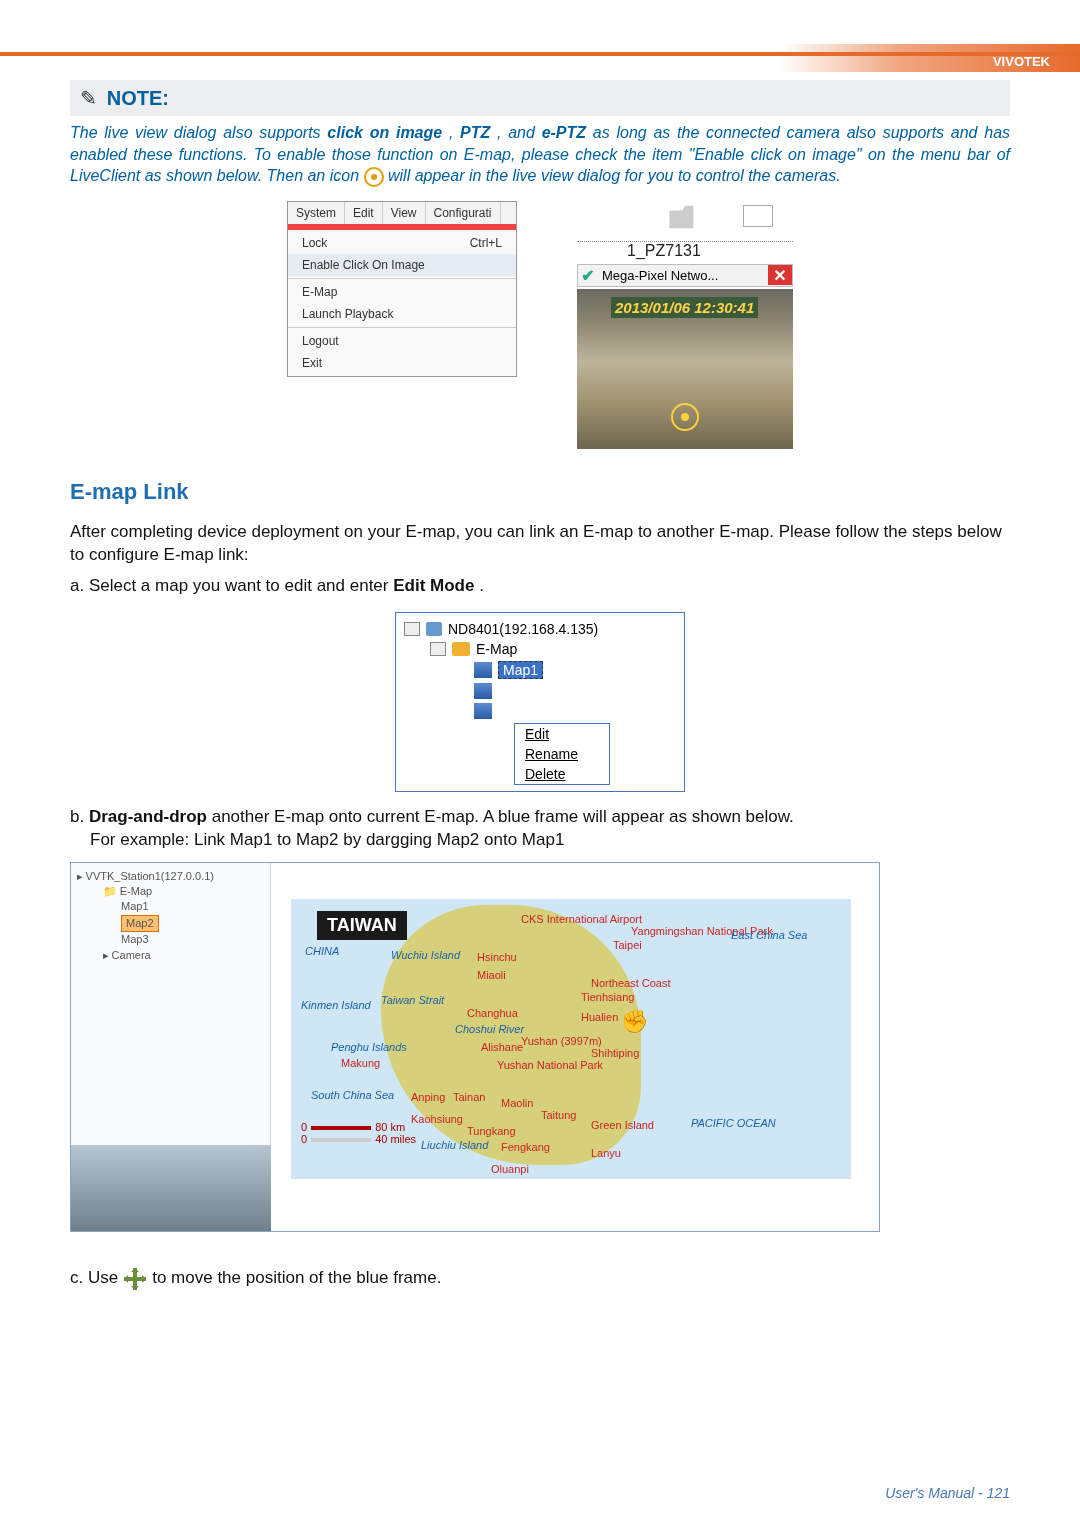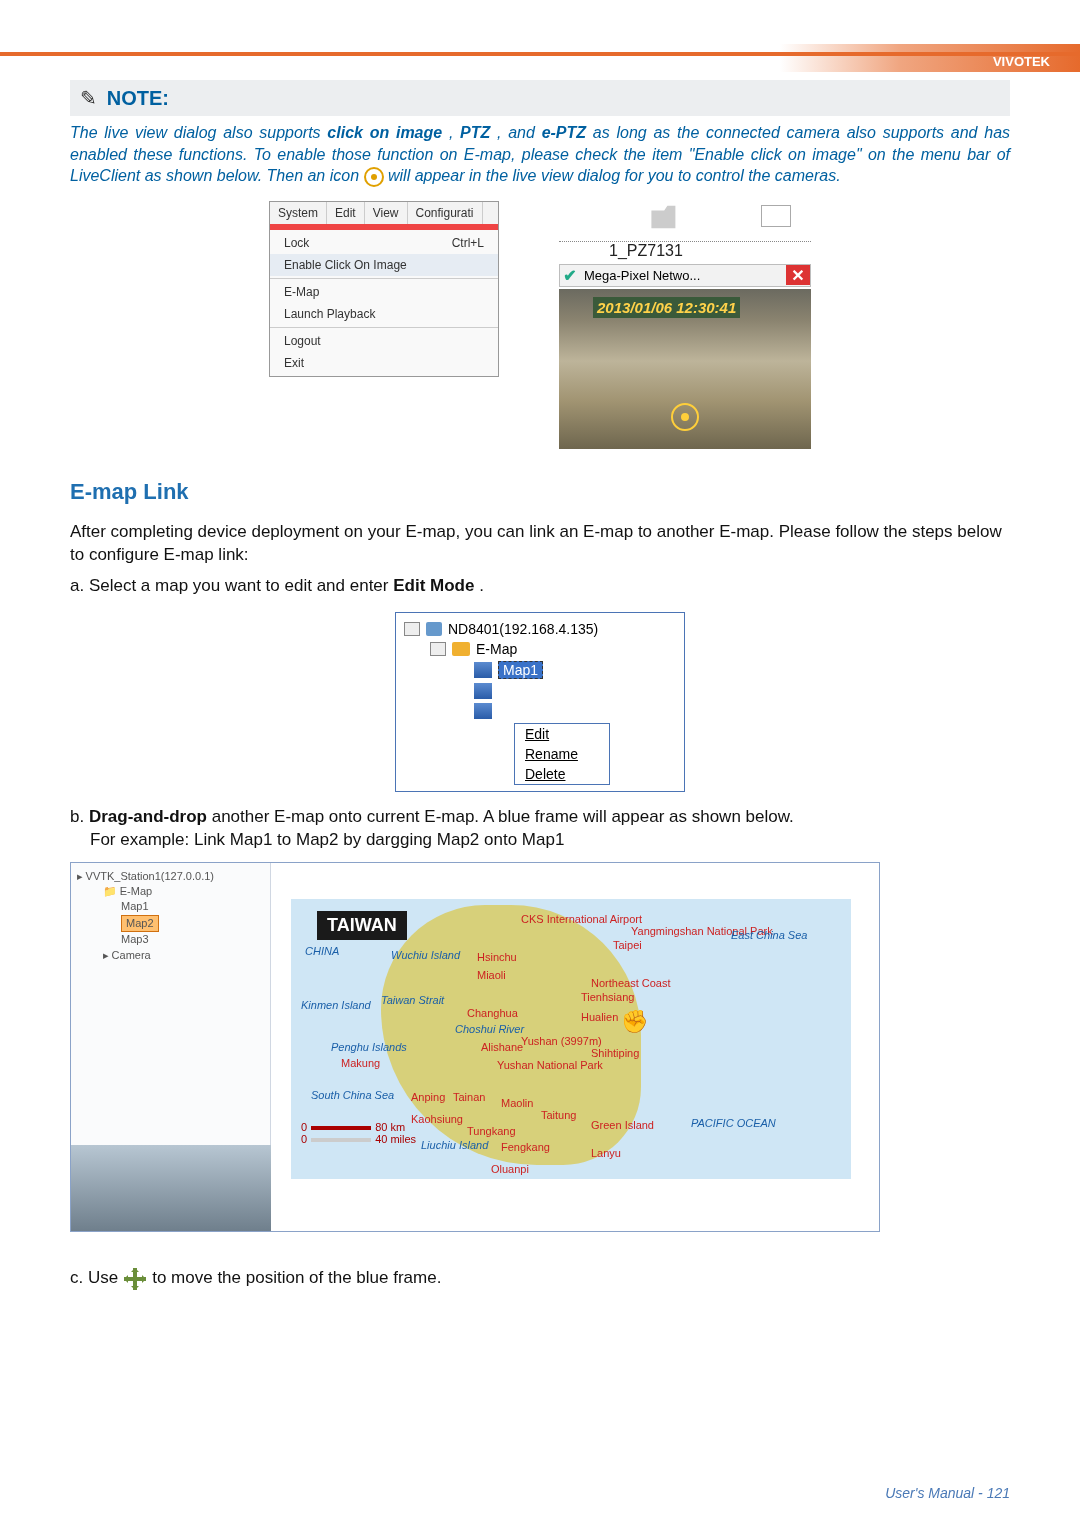--- a/index.html
+++ b/index.html
@@ -16,21 +16,21 @@
   .note-text b { font-weight: bold; }
   .inline-icon { display:inline-block; width:20px; height:20px; border:2px solid #e0a000; border-radius:50%; position:relative; vertical-align:middle;}
   .inline-icon::after{content:"";position:absolute;width:6px;height:6px;border-radius:50%;background:#e0a000;top:5px;left:5px;}
   .figures-row { display:flex; justify-content:center; gap:60px; margin: 14px 0 30px; align-items:flex-start; }
   .menu-fig { width: 230px; border:1px solid #999; background:#f9f9f9; font-size:12px; color:#333; }
   .menu-tabs { display:flex; border-bottom:6px solid #ef4444; background:#f3f3f3;}
   .menu-tabs span { padding:4px 8px; border-right:1px solid #ccc; }
   .menu-block { border-bottom:1px solid #ccc; padding:2px 0;}
   .menu-item { display:flex; justify-content:space-between; padding:4px 14px; }
   .menu-item.high { background:#e6ecf3; }
-  .live-fig { width:252px; }
+  .live-fig { width:216px; }
   .live-top { height:40px; position:relative; }
   .live-top .cam-ic { position:absolute; left:86px; top:0; width:32px; height:32px; background:#ccc; clip-path: polygon(20% 30%,60% 30%,70% 15%,95% 15%,95% 85%,20% 85%); }
   .live-top .box { position:absolute; right:20px; top:4px; width:30px; height:22px; border:1px solid #aaa; background:#fff;}
   .live-label { font-size:16px; padding-left:50px; color:#222; border-top:1px dotted #888;}
   .live-bar { display:flex; align-items:center; border:1px solid #bdbdbd; background:#f2f2f2; margin-top:4px;}
   .live-bar .chk{ width:20px;height:20px; display:flex;align-items:center;justify-content:center;color:#2a8; font-weight:bold;}
   .live-bar .txt{ flex:1; padding:3px 4px; font-size:13px;}
   .live-bar .x{ width:24px; height:20px; background:#d33; color:#fff; display:flex;align-items:center;justify-content:center;font-weight:bold;}
   .live-img { height:160px; background:linear-gradient(#6b6a60 0%, #8b8470 20%, #bdb49a 45%, #a19472 70%, #6e664e 100%); position:relative; margin-top:2px;}
   .live-img .ts { position:absolute; top:8px; left:34px; color:#ffd24a; font-weight:bold; font-size:15px; background:#3a5a3a; padding:2px 4px;font-style:italic;}

